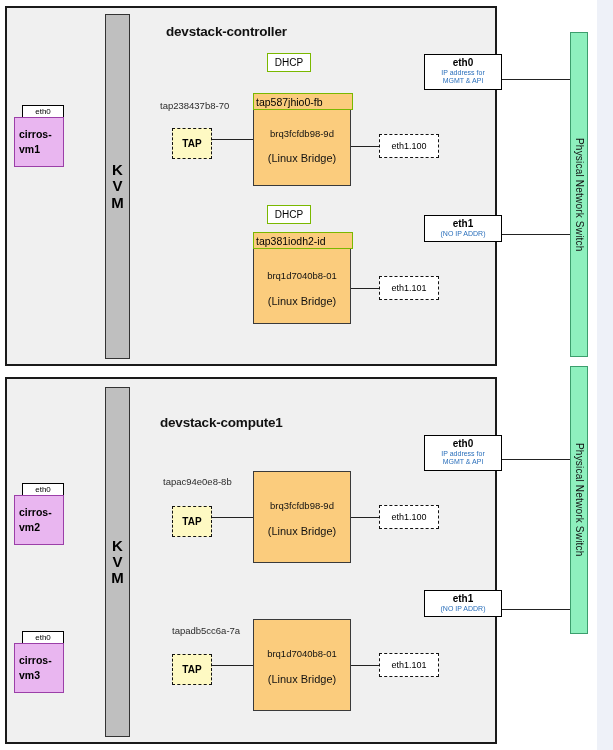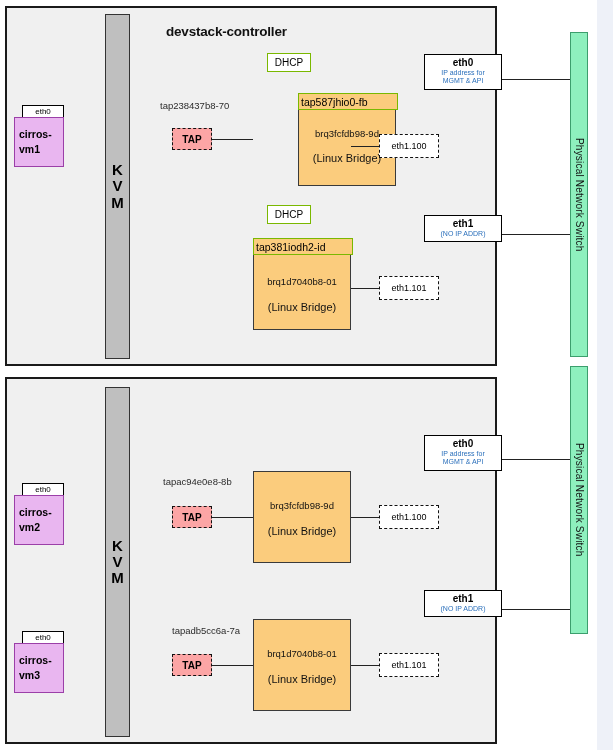--- a/index.html
+++ b/index.html
@@ -67,22 +67,22 @@
     border:1px solid #000;
     box-sizing:border-box;
     font-size:8px;
     display:flex;align-items:center;justify-content:center;
     color:#000;
   }
 
   
   .tap{
     position:absolute;
-    width:40px;height:22px;
-    background:#fca5a5;
+    width:40px;height:31px;
+    background:#fef9c3;
     border:1.6px dashed #111;
     box-sizing:border-box;
     display:flex;align-items:center;justify-content:center;
     font-size:10px;font-weight:bold;color:#000;
   }
   .tap-label{
     position:absolute;
     font-size:9.5px;color:#2b2b2b;white-space:nowrap;
   }
 
@@ -223,32 +223,32 @@
     <span>vm1</span>
   </div>
 
   <div class="tap-label" style="left:160px;top:100px;">tap238437b8-70</div>
   <div class="tap" style="left:172px;top:128px;">TAP</div>
 
   <div class="ln ln-h" style="left:212px;top:139px;width:41px;"></div>
 
   <div class="dhcp" style="left:267px;top:53px;">DHCP</div>
 
-  <div class="bridge" style="left:253px;top:93px;height:93px;margin-left:45px;">
+  <div class="bridge" style="left:253px;top:93px;height:93px;">
     <div class="bridge-tap">tap587jhio0-fb</div>
     <div class="bridge-name" style="top:34px;">brq3fcfdb98-9d</div>
     <div class="bridge-sub" style="top:58px;">(Linux Bridge)</div>
   </div>
 
   <div class="ln ln-h" style="left:351px;top:146px;width:28px;"></div>
   <div class="vlan" style="left:379px;top:134px;">eth1.100</div>
 
   <div class="dhcp" style="left:267px;top:205px;">DHCP</div>
 
-  <div class="bridge" style="left:253px;top:238px;height:92px;">
+  <div class="bridge" style="left:253px;top:232px;height:92px;">
     <div class="bridge-tap">tap381iodh2-id</div>
     <div class="bridge-name" style="top:37px;">brq1d7040b8-01</div>
     <div class="bridge-sub" style="top:62px;">(Linux Bridge)</div>
   </div>
 
   <div class="ln ln-h" style="left:351px;top:288px;width:28px;"></div>
   <div class="vlan" style="left:379px;top:276px;">eth1.101</div>
 
   <div class="nic" style="left:424px;top:54px;">
     <div class="nic-name">eth0</div>
@@ -258,20 +258,21 @@
   <div class="ln ln-h" style="left:502px;top:79px;width:70px;"></div>
 
   <div class="nic" style="left:424px;top:215px;">
     <div class="nic-name">eth1</div>
     <div class="nic-sub">(NO IP ADDR)</div>
   </div>
   <div class="ln ln-h" style="left:502px;top:234px;width:70px;"></div>
 
   <div class="host-panel" id="panel-compute"></div>
 
+  <div class="host-title" style="left:160px;top:415px;">devstack-compute1</div>
 
   <div class="kvm-bar" style="left:105px;top:387px;width:25px;height:350px;">
     <span>K</span>
     <span>V</span>
     <span>M</span>
   </div>
 
   <div class="vm-eth" style="left:22px;top:483px;">eth0</div>
   <div class="vm" style="left:14px;top:495px;">
     <span>cirros-</span>

